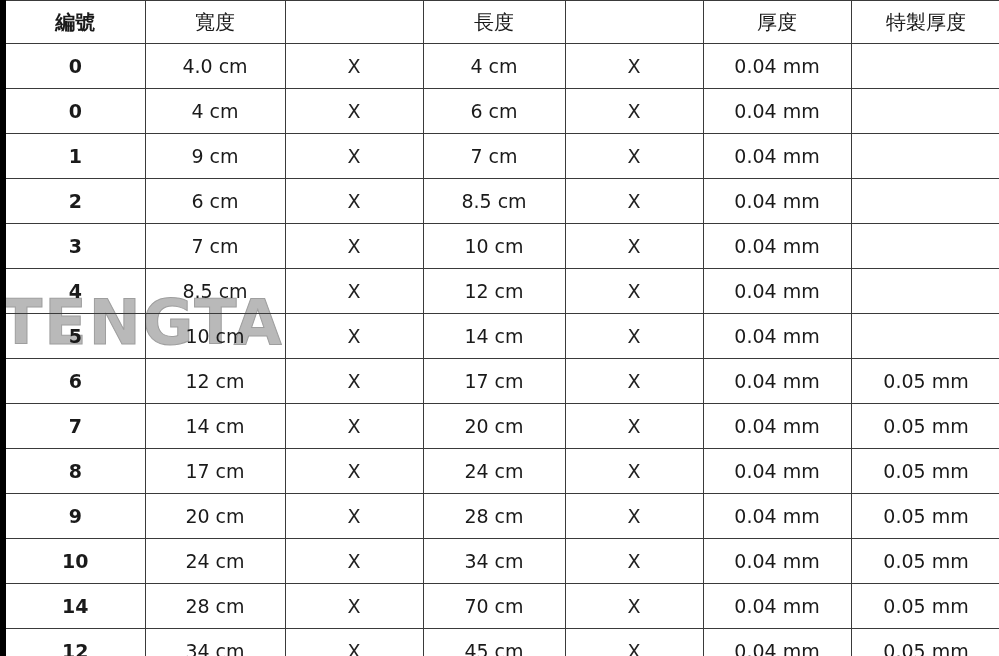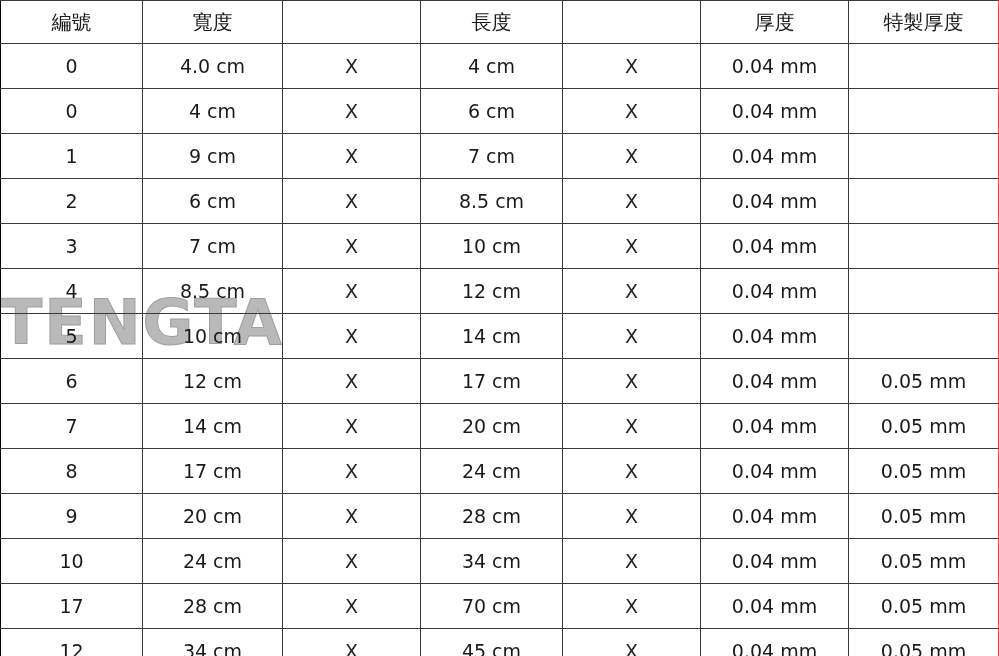--- a/index.html
+++ b/index.html
@@ -78,21 +78,21 @@
   col.c-no     { width: 142px; }
   col.c-width  { width: 140px; }
   col.c-x1     { width: 138px; }
   col.c-length { width: 142px; }
   col.c-x2     { width: 138px; }
   col.c-thick  { width: 148px; }
   col.c-sp     { width: 151px; }
 
   .x-mark { font-size: 20px; color: #222; }
   
-  table.spec tr td:first-child, table.spec tr th:first-child { border-left: 1px solid #000000; }
+  table.spec tr td:first-child, table.spec tr th:first-child { border-left: 6px solid #000000; font-weight: bold; }
   table.spec tr td:last-child, table.spec tr th:last-child { border-right: 3px solid #ef4444; }
 </style>
 </head>
 <body>
 
 <div class="sheet">
 
   <div class="watermark">
     <div class="wm-main">TENGTA</div>
   </div>
@@ -221,21 +221,21 @@
         <tr>
           <td>10</td>
           <td>24 cm</td>
           <td class="x-mark">X</td>
           <td>34 cm</td>
           <td class="x-mark">X</td>
           <td>0.04 mm</td>
           <td>0.05 mm</td>
         </tr>
         <tr>
-          <td>17</td>
+          <td>14</td>
           <td>28 cm</td>
           <td class="x-mark">X</td>
           <td>70 cm</td>
           <td class="x-mark">X</td>
           <td>0.04 mm</td>
           <td>0.05 mm</td>
         </tr>
         <tr>
           <td>12</td>
           <td>34 cm</td>

